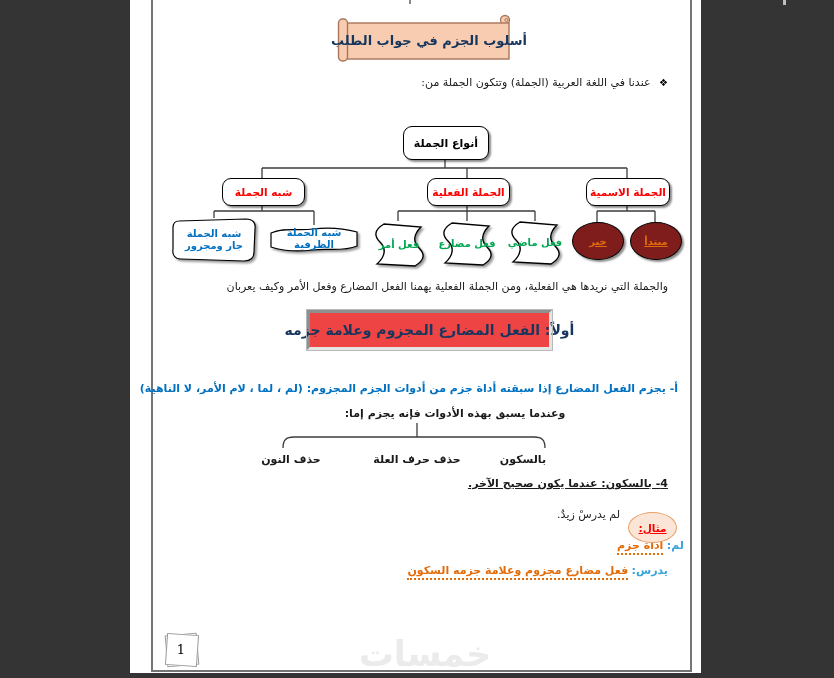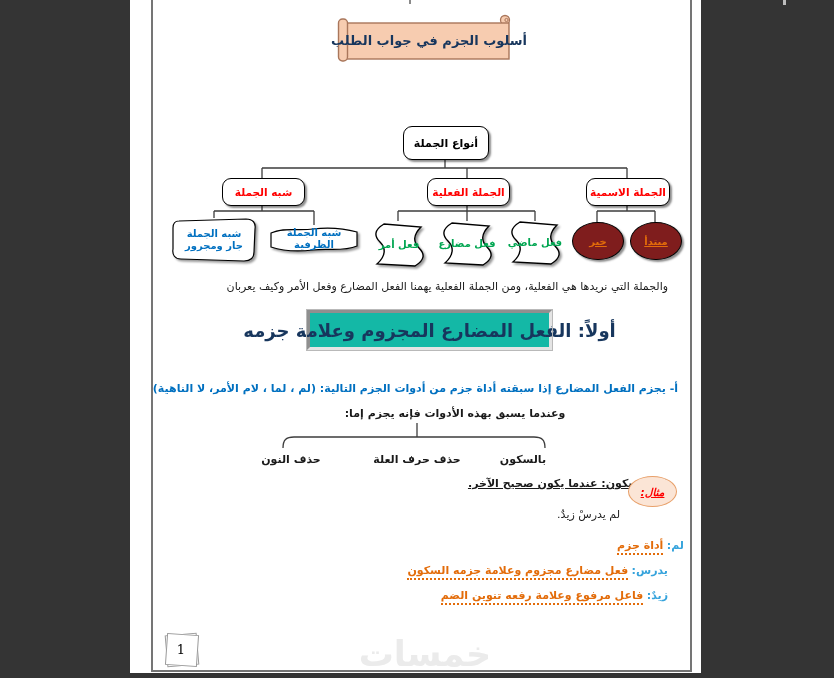--- a/index.html
+++ b/index.html
@@ -56,35 +56,35 @@
     position:absolute; left:0; right:0; top:0; bottom:0;
     display:flex; align-items:center; justify-content:center;
     font-weight:bold; font-size:10px; direction:rtl; text-align:center; line-height:1.25;
   }
   .verb-label { color:#00A651; }
   .shibh-label { color:#0070C0; }
 
   
   .section-box {
     position:absolute; left:177px; top:310px; width:239px; height:34px;
-    background:#14b8a6; border:3px solid; border-color:#8f8f8f #e4e4e4 #e4e4e4 #8f8f8f;
+    background:#ef4444; border:3px solid; border-color:#8f8f8f #e4e4e4 #e4e4e4 #8f8f8f;
     outline:1px solid #b9b9b9;
     display:flex; align-items:center; justify-content:center;
-    font-size:18px; font-weight:bold; color:#17365D; direction:rtl; white-space:nowrap;
+    font-size:14px; font-weight:bold; color:#17365D; direction:rtl; white-space:nowrap;
   }
 
   .rule-a { color:#0070C0; font-weight:bold; }
   .brace-label { position:absolute; font-weight:bold; font-size:11px; color:#1a1a1a; text-align:center; direction:rtl; }
 
   
   .example-ellipse {
-    position:absolute; left:498px; top:476px; width:47px; height:29px;
+    position:absolute; left:498px; top:512px; width:47px; height:29px;
     background:#FBE5D6; border:1.6px solid #E8A06A; border-radius:50%; z-index:1;
     display:flex; align-items:center; justify-content:center;
-    font-size:10.5px; font-weight:bold; color:#FF0000; text-decoration:underline; direction:rtl;font-style:italic;
+    font-size:10.5px; font-weight:bold; color:#FF0000; text-decoration:underline; direction:rtl;
   }
   .term { color:#35A3DC; font-weight:bold; }
   .desc { color:#E36C0A; font-weight:bold; border-bottom:2px dotted #E36C0A; padding-bottom:1px; }
 
   
   .pagenum { position:absolute; left:33px; top:632px; width:38px; height:36px; }
   .pagenum .sq1, .pagenum .sq2 {
     position:absolute; left:3px; top:2px; width:30px; height:30px;
     border:1px solid #9a9a9a; background:transparent;
   }
@@ -116,20 +116,24 @@
       <svg width="178" height="51" viewBox="0 0 178 51">
         <circle cx="168" cy="9" r="4.5" fill="#F7CCB0" stroke="#A9765B" stroke-width="1.3"></circle>
         <circle cx="169.5" cy="9" r="1.6" fill="none" stroke="#A9765B" stroke-width="1"></circle>
         <rect x="9" y="12" width="163" height="36" fill="#F7CCB0" stroke="#A9765B" stroke-width="1.4"></rect>
         <rect x="1.5" y="8" width="9" height="42" rx="4" fill="#F7CCB0" stroke="#A9765B" stroke-width="1.4"></rect>
         <line x1="10.5" y1="12" x2="10.5" y2="46" stroke="#A9765B" stroke-width="1"></line>
       </svg>
       <div class="banner-text">أسلوب الجزم في جواب الطلب</div>
     </div>
 
+    <div class="line" style="top:76px; right:33px;">
+      <span class="bullet">❖</span>
+      <span>عندنا في اللغة العربية (الجملة) وتتكون الجملة من:</span>
+    </div>
 
     <svg class="connectors" width="571" height="678">
       <g stroke="#3d3d3d" stroke-width="1.3" fill="none">
         <path d="M315 158 V168 M132 168 H497 M132 168 V178 M337 168 V178 M497 168 V178"></path>
         <path d="M497 204 V211 M467 211 H525 M467 211 V222 M525 211 V222"></path>
         <path d="M337 204 V211 M268 211 H405 M268 211 V221 M337 211 V221 M405 211 V221"></path>
         <path d="M132 204 V211 M84 211 H184 M84 211 V218 M184 211 V225"></path>
 
         <path d="M153 448 C153 440 156 437 164 437 L404 437 C412 437 415 440 415 448"></path>
         <path d="M287 437 V423"></path>
@@ -175,21 +179,21 @@
           <path d="M9 4 L76 2 C83 2 86 6 85 12 L84 35 C84 41 80 44 74 44 L11 42 C5 42 2 38 3 32 L3 11 C3 6 5 4 9 4 Z" fill="#fff" stroke="#000" stroke-width="1.2"></path>
         </svg>
       <div class="shape-label shibh-label" style="padding:0 8px;">شبه الجملة جار ومجرور</div>
     </div>
 
     <div class="line" style="top:280px; right:33px;">والجملة التي نريدها هي الفعلية، ومن الجملة الفعلية يهمنا الفعل المضارع وفعل الأمر وكيف يعربان</div>
 
     <div class="section-box">أولاً: الفعل المضارع المجزوم وعلامة جزمه</div>
 
 
-    <div class="line rule-a" style="top:382px; right:23px;">أ-   يجزم الفعل المضارع إذا سبقته أداة جزم من أدوات الجزم التالية: (لم ، لما ، لام الأمر، لا الناهية)</div>
+    <div class="line rule-a" style="top:382px; right:23px;">أ-   يجزم الفعل المضارع إذا سبقته أداة جزم من أدوات الجزم المجزوم: (لم ، لما ، لام الأمر، لا الناهية)</div>
 
     <div class="line b" style="top:407px; left:205px; width:240px; text-align:center;">وعندما يسبق بهذه الأدوات فإنه يجزم إما:</div>
 
     <div class="brace-label" style="left:343px; top:453px; width:100px;">بالسكون</div>
     <div class="brace-label" style="left:237px; top:453px; width:100px;">حذف حرف العلة</div>
     <div class="brace-label" style="left:111px; top:453px; width:100px;">حذف النون</div>
 
     <div class="line b u" style="top:477px; right:33px;">4- بالسكون: عندما يكون صحيح الآخر.</div>
 
     <div class="example-ellipse">مثال:</div>
@@ -198,25 +202,20 @@
     <div class="line" style="top:539px; right:17px;">
       <span class="term">لم:</span>
       <span> </span>
       <span class="desc">أداة جزم</span>
     </div>
     <div class="line" style="top:564px; right:33px;">
       <span class="term">يدرس:</span>
       <span> </span>
       <span class="desc">فعل مضارع مجزوم وعلامة جزمه السكون</span>
     </div>
-    <div class="line" style="top:589px; right:33px;">
-      <span class="term">زيدٌ:</span>
-      <span> </span>
-      <span class="desc">فاعل مرفوع وعلامة رفعه تنوين الضم</span>
-    </div>
 
     <div class="pagenum">
       <div class="sq1"></div>
       <div class="sq2"></div>
       <div class="num">1</div>
     </div>
 
     <div class="watermark">خمسات</div>
   </div>
 </div>

